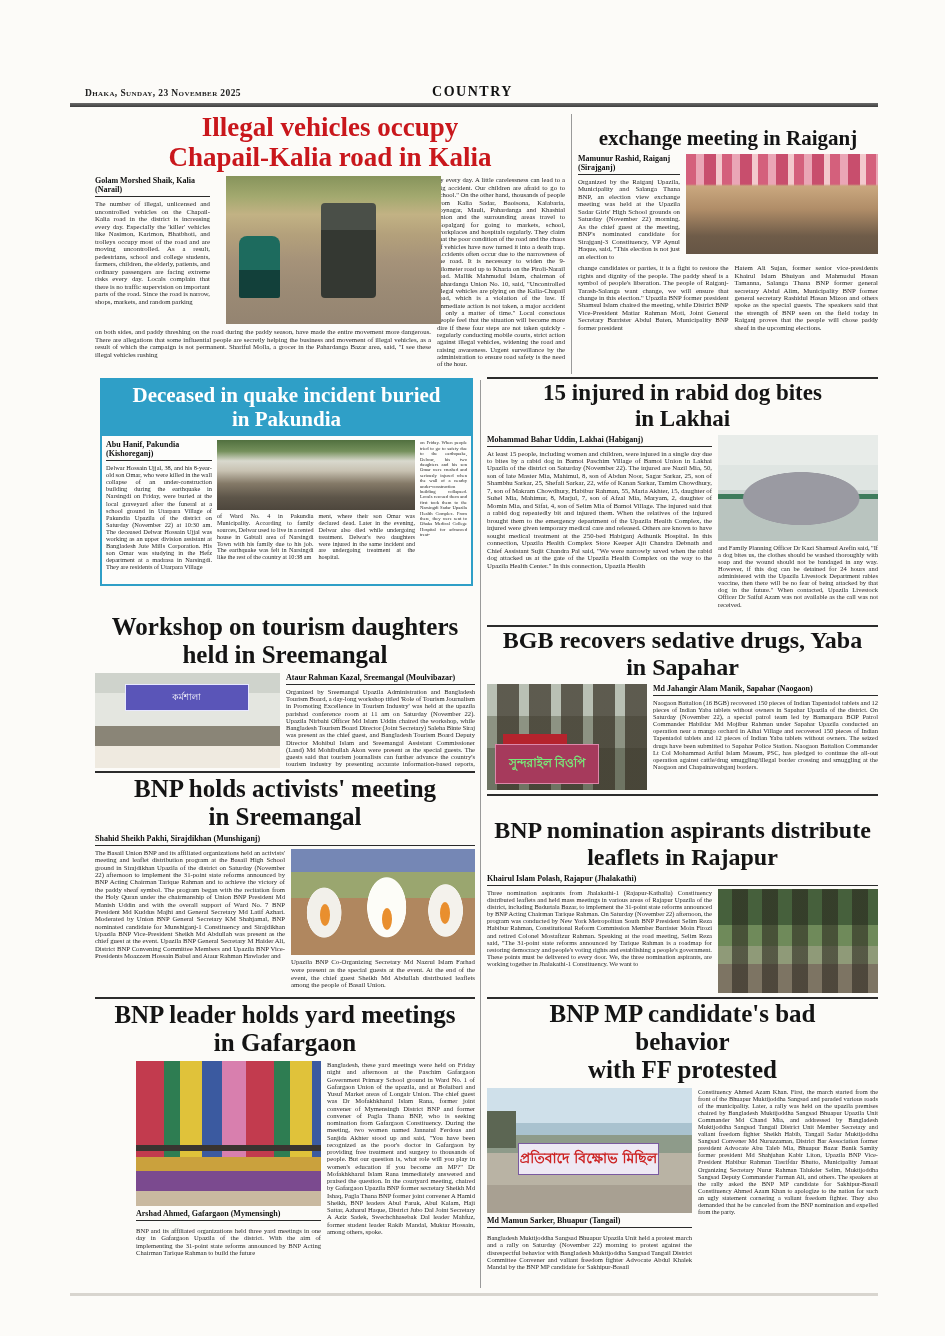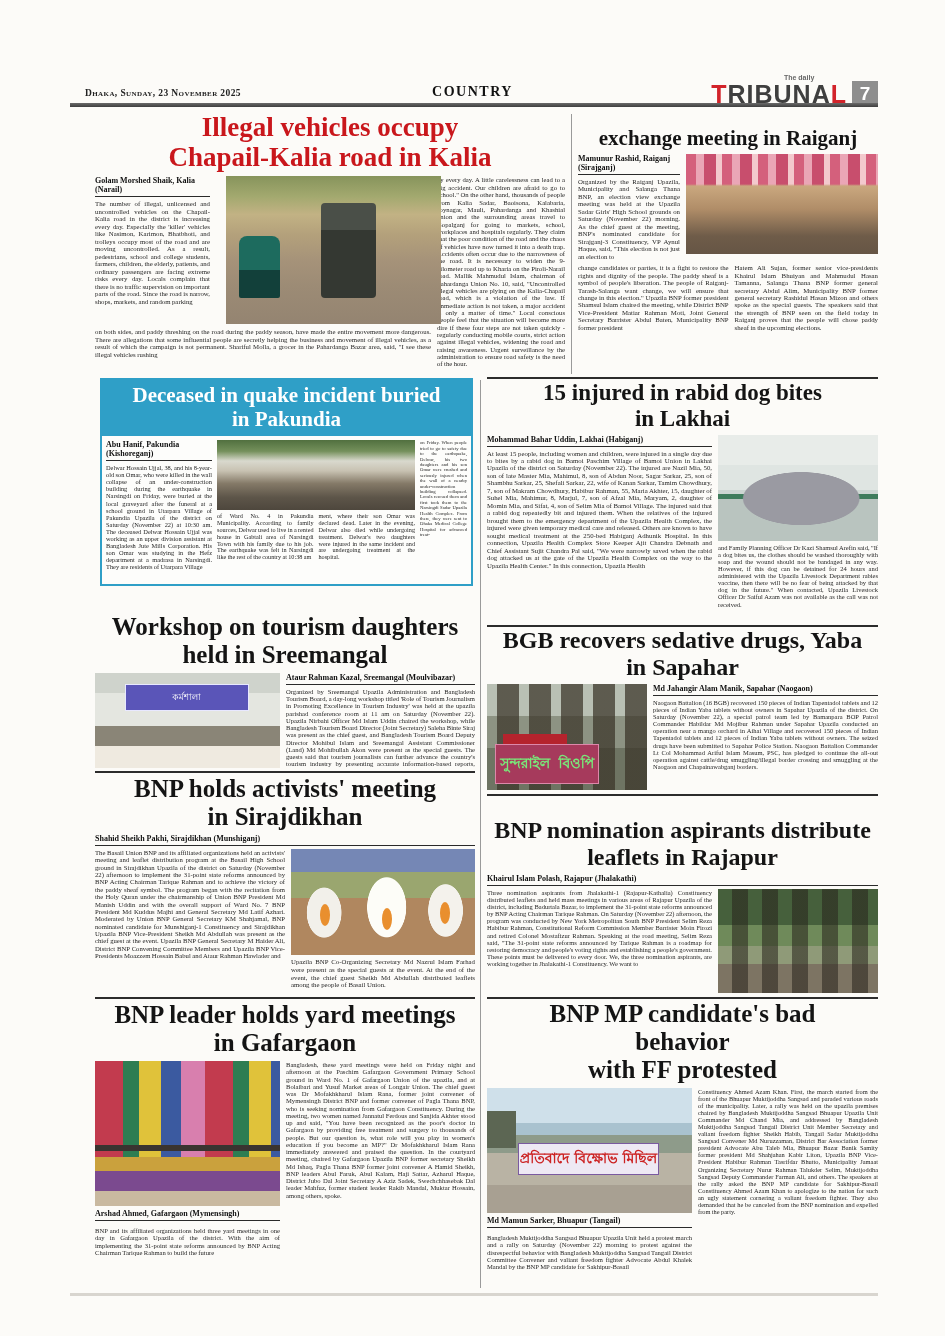--- a/index.html
+++ b/index.html
@@ -91,22 +91,22 @@
     font-family:"DejaVu Sans",sans-serif;}
   .a5 .bodycol{flex:1;} .a5 .body{font-size:6.6px;}
   
   .a6{left:487px;top:627px;width:391px;height:165px;}
   .a6 .hl{font-size:24px;max-width:368px;margin:0 auto 3px;}
   .ph-sapahar{width:160px;height:106px;
     background:
       repeating-linear-gradient(90deg,rgba(58,52,40,0) 0 10px,rgba(58,52,40,.72) 10px 32px),
       linear-gradient(180deg,#b9c0b4 0 30%,#8d9383 30% 60%,#6e7463 60% 100%);}
   .ph-banner-maroon{position:absolute;bottom:5%;left:5%;width:64%;height:36%;background:#a63a5c;
-    border:1px solid #d8a;color:#79e879;font-weight:bold;font-size:14px;display:flex;align-items:center;
-    justify-content:center;font-family:Liberation Mono, monospace;}
+    border:1px solid #d8a;color:#79e879;font-weight:bold;font-size:12px;display:flex;align-items:center;
+    justify-content:center;font-family:Liberation Serif, serif;}
   .ph-sapahar::before{content:"";position:absolute;bottom:41%;left:10%;width:40%;height:12%;background:#b5232d;}
   .a6 .bodycol{flex:1;} .a6 .body{font-size:6.5px;}
   
   .a7{left:95px;top:775px;width:380px;height:220px;font-family:Liberation Serif, serif;}
   .a7 .hl{font-size:25px;max-width:330px;margin:0 auto 3px;}
   .a7 .body{flex:1;font-size:6.7px;}
   .a7-right{width:184px;}
   .ph-sirajdikhan{width:184px;height:106px;
     background:
       radial-gradient(16% 40% at 18% 60%,#f2f0ea 0 58%,rgba(0,0,0,0) 60%),
@@ -121,21 +121,21 @@
   .a8 .body{flex:1;font-size:6.5px;}
   .a8-right{width:160px;display:flex;flex-direction:column;gap:3px;}
   .ph-rajapur{width:160px;height:104px;
     background:
       repeating-linear-gradient(90deg,rgba(40,35,28,0) 0 14px,rgba(40,35,28,.55) 14px 30px),
       linear-gradient(180deg,#46603c 0 35%,#6f8a5a 35% 55%,#8f9a78 55% 72%,#7d7463 72% 100%);}
   .a8 .c2{font-size:6.5px;}
   
   .a9{left:95px;top:1001px;width:380px;height:288px;}
   .a9 .hl{font-size:25px;max-width:345px;margin:0 auto 4px;}
-  .a9-left{width:185px;display:flex;flex-direction:column;gap:3px;}
+  .a9-left{width:185px;display:flex;flex-direction:column;gap:3px;margin-left:41px;}
   .ph-gafargaon{width:185px;height:145px;
     background-image:
       linear-gradient(180deg,rgba(0,0,0,0) 0 58%,#3a3430 58% 62%,rgba(0,0,0,0) 62% 66%,#caa13d 66% 76%,#7b4a8f 76% 90%,#c9b9a0 90% 100%),
       repeating-linear-gradient(90deg,#c23b4e 0 28px,#2e7d52 28px 44px,#e0c23a 44px 66px,#3b5aa0 66px 86px,#d87fae 86px 110px);}
   .a9 .c1{font-size:6.6px;} .a9 .c2{flex:1;font-size:6.6px;}
   
   .a10{left:487px;top:1000px;width:391px;height:289px;}
   .a10 .hl{font-size:25px;max-width:360px;margin:0 auto 4px;}
   .a10-left{width:205px;display:flex;flex-direction:column;gap:3px;}
   .ph-bhuapur{width:205px;height:125px;
@@ -147,27 +147,20 @@
   .a10 .c1{font-size:6.6px;} .a10 .c2{flex:1;font-size:6.4px;}
   .bottom-scan{position:absolute;left:70px;top:1293px;width:808px;height:3px;background:#d8d5cf;}
 </style>
 </head>
 <body>
 
 <div class="page">
 
   <div class="dateline">Dhaka, Sunday, 23 November 2025</div>
   <div class="section-title">COUNTRY</div>
-  <div class="logo">
-    <div class="stack">
-      <span class="tagline">The daily</span>
-      <span class="brand"><span class="red">T</span><span class="dark">RIBUNA</span><span class="red">L</span></span>
-    </div>
-    <div class="pagebox">7</div>
-  </div>
   <div class="header-rule"></div>
 
   <div class="rule-v" style="left:571px;top:114px;height:260px;"></div>
   <div class="rule-v" style="left:480px;top:380px;height:908px;"></div>
   <div class="rule-h" style="left:487px;top:377px;width:391px;"></div>
   <div class="rule-h" style="left:487px;top:625px;width:391px;"></div>
   <div class="rule-h" style="left:487px;top:794px;width:391px;"></div>
   <div class="rule-h" style="left:487px;top:997px;width:391px;"></div>
   <div class="rule-h" style="left:95px;top:771px;width:380px;"></div>
   <div class="rule-h" style="left:95px;top:997px;width:380px;"></div>
@@ -276,21 +269,21 @@
       <div class="colflex bodycol">
         <div class="byline">Md Jahangir Alam Manik, Sapahar (Naogaon)</div>
         <div class="txt body">Naogaon Battalion (16 BGB) recovered 150 pieces of Indian Tapentadol tablets and 12 pieces of Indian Yaba tablets without owners in Sapahar Upazila of the district. On Saturday (November 22), a special patrol team led by Bamanpara BOP Patrol Commander Habildar Md Mojibur Rahman under Sapahar Upazila conducted an operation near a mango orchard in Aihai Village and recovered 150 pieces of Indian Tapentadol tablets and 12 pieces of Indian Yaba tablets without owners. The seized drugs have been submitted to Sapahar Police Station. Naogaon Battalion Commander Lt Col Mohammad Ariful Islam Masum, PSC, has pledged to continue the all-out operation against cattle/drug smuggling/illegal border crossing and smuggling at the Naogaon and Chapainawabganj borders.</div>
       </div>
     </div>
   </div>
 
   <div class="art a7">
     <h2 class="hl">
         <span class="ln">BNP holds activists' meeting</span>
-        <span class="ln">in Sirajdikhan</span>
+        <span class="ln">in Sreemangal</span>
       </h2>
     <div class="byline">Shahid Sheikh Pakhi, Sirajdikhan (Munshiganj)</div>
     <div class="row">
       <div class="txt body">The Basail Union BNP and its affiliated organizations held an activists' meeting and leaflet distribution program at the Basail High School ground in Sirajdikhan Upazila of the district on Saturday (November 22) afternoon to implement the 31-point state reforms announced by BNP Acting Chairman Tarique Rahman and to achieve the victory of the paddy sheaf symbol. The program began with the recitation from the Holy Quran under the chairmanship of Union BNP President Md Manish Uddin and with the overall support of Ward No. 7 BNP President Md Kuddus Majhi and General Secretary Md Latif Azhari. Moderated by Union BNP General Secretary KM Shahjamal, BNP nominated candidate for Munshiganj-1 Constituency and Sirajdikhan Upazila BNP Vice-President Sheikh Md Abdullah was present as the chief guest at the event. Upazila BNP General Secretary M Haider Ali, District BNP Convening Committee Members and Upazila BNP Vice-Presidents Moazzem Hossain Babul and Ataur Rahman Hawlader and</div>
       <div class="a7-right">
         <div class="photo ph-sirajdikhan"></div>
         <div class="caption">Upazila BNP Co-Organizing Secretary Md Nazrul Islam Farhad were present as the special guests at the event. At the end of the event, the chief guest Sheikh Md Abdullah distributed leaflets among the people of Basail Union.</div>
       </div>
     </div>
   </div>

